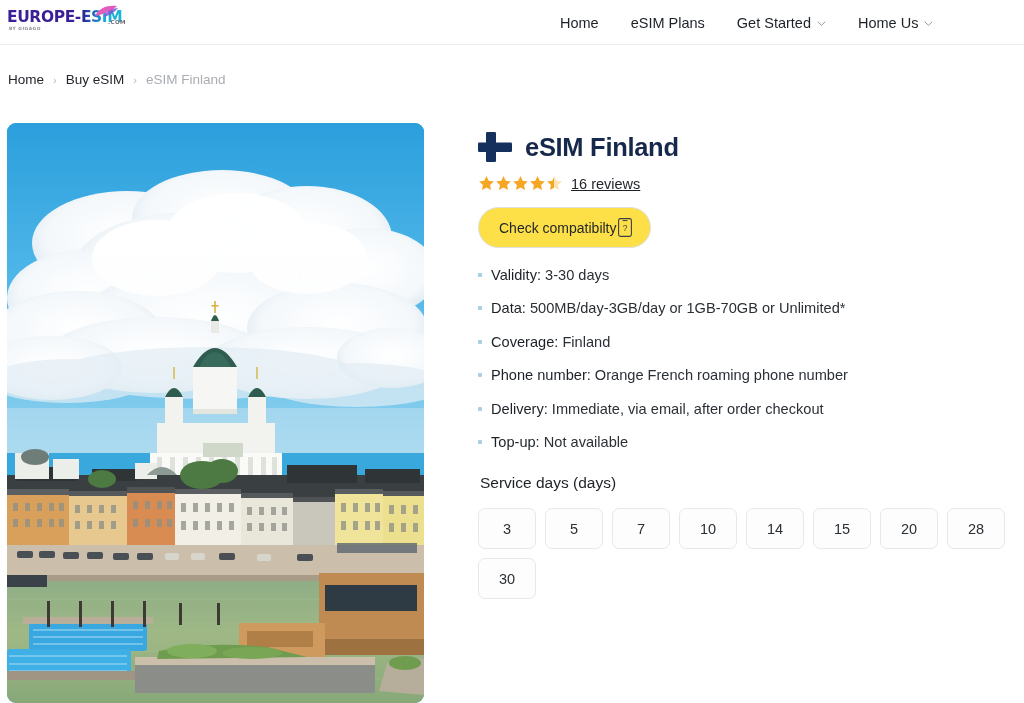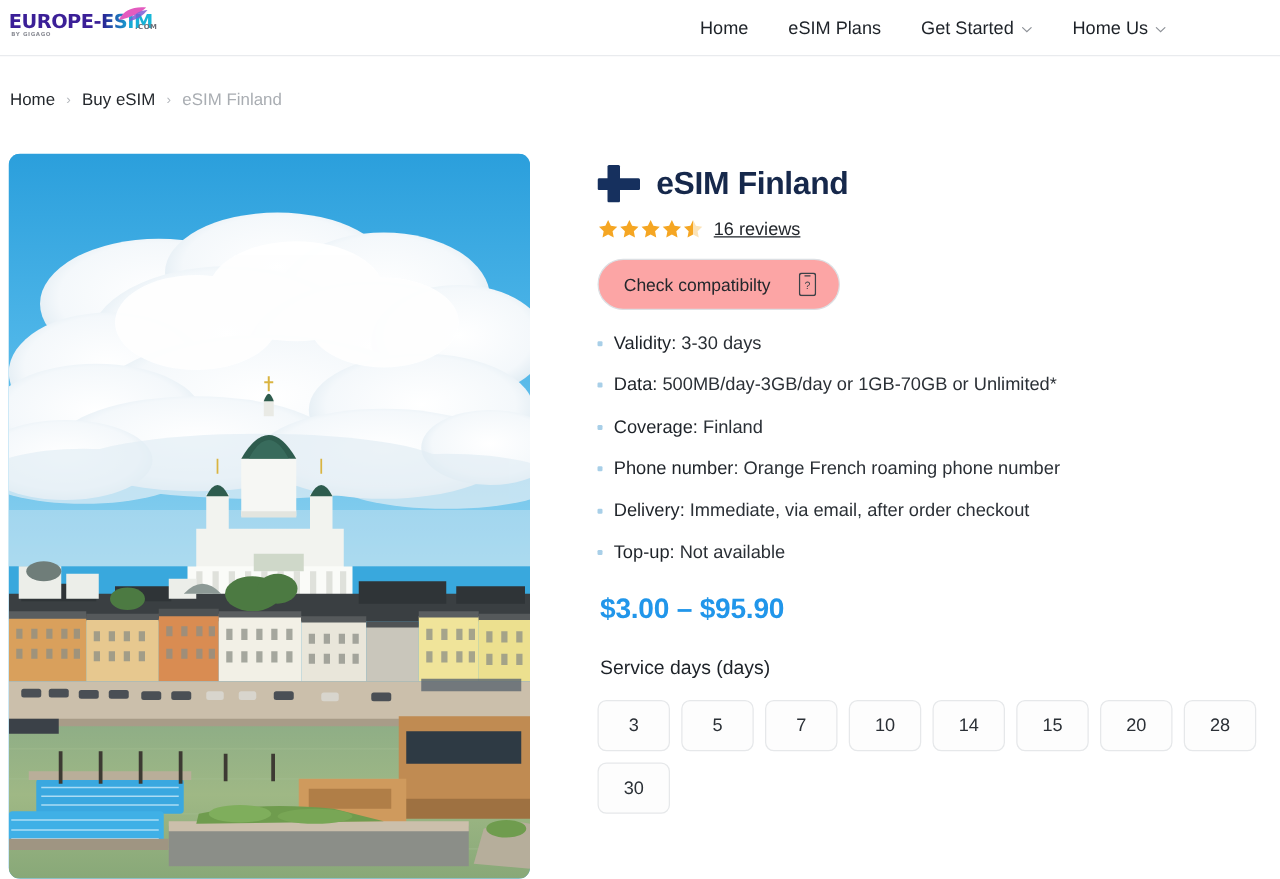--- a/index.html
+++ b/index.html
@@ -149,23 +149,23 @@
     margin-bottom: 15px;
     text-decoration: underline;
   }
   .stars { display: flex; gap: 0px; }
   .star { width: 17px; height: 17px; display: block; }
   .review-count { font-size: 14.5px; color: #23272c; }
 
   .compat-btn {
     display: inline-flex;
     align-items: center;
-    gap: 22px;
+    gap: 1px;
     border: 1px solid #dcdfe3;
-    background: #fca5a5;
+    background: #fde047;
     border-radius: 22px;
     padding: 10px 18px 10px 20px;
     font-size: 14px;
     color: #23272c;
     cursor: pointer;
     font-family: "Liberation Sans", sans-serif;
     margin-bottom: 18px;
   }
   .phone-q { width: 14px; height: 19px; display:block; }
 
@@ -617,21 +617,20 @@
       <li class="spec-item">
         <span class="spec-label">Delivery:</span>
         <span>Immediate, via email, after order checkout</span>
       </li>
       <li class="spec-item">
         <span class="spec-label">Top-up:</span>
         <span>Not available</span>
       </li>
     </ul>
 
-    <div class="price">$3.00 – $95.90</div>
 
     <div class="variation-label">Service days (days)</div>
 
     <div class="day-options">
       <button class="day-btn">3</button>
       <button class="day-btn">5</button>
       <button class="day-btn">7</button>
       <button class="day-btn">10</button>
       <button class="day-btn">14</button>
       <button class="day-btn">15</button>

